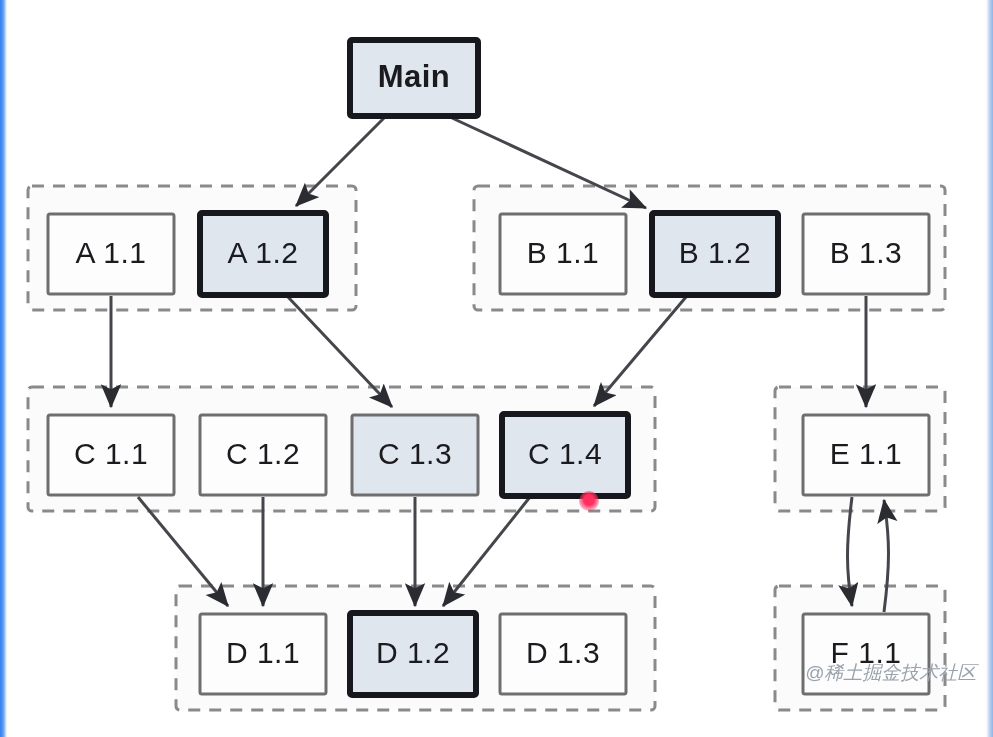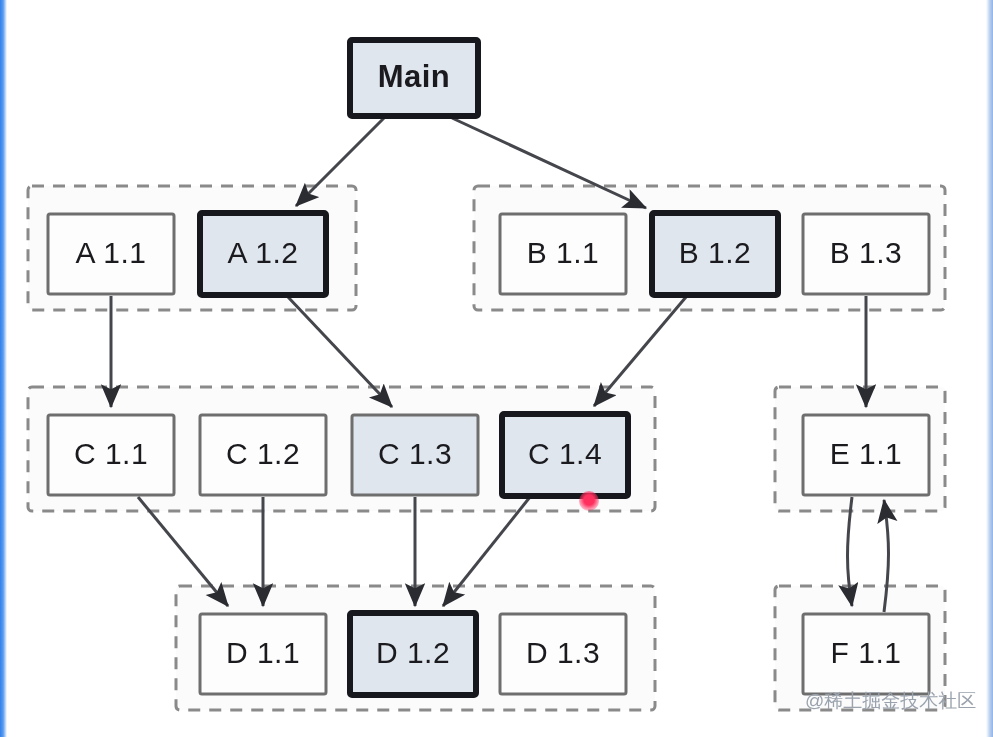--- a/index.html
+++ b/index.html
@@ -193,16 +193,16 @@
           <rect x="803" y="415" width="126" height="80" rx="2" class="node-plain"></rect>
           <text x="866" y="456" class="node-label">E 1.1</text>
         </g>
         <g>
           <rect x="803" y="614" width="126" height="80" rx="2" class="node-plain"></rect>
           <text x="866" y="655" class="node-label">F 1.1</text>
         </g>
       </g>
   </svg>
 
-  <div class="watermark" style="left: 805px; top: 688px;">@稀土掘金技术社区</div>
+  <div class="watermark" style="left: 805px; top: 660px; font-style: italic;">@稀土掘金技术社区</div>
   <div class="cursor-dot" style="left: 579px; top: 491px;"></div>
 
 </div>
 
 </body></html>

